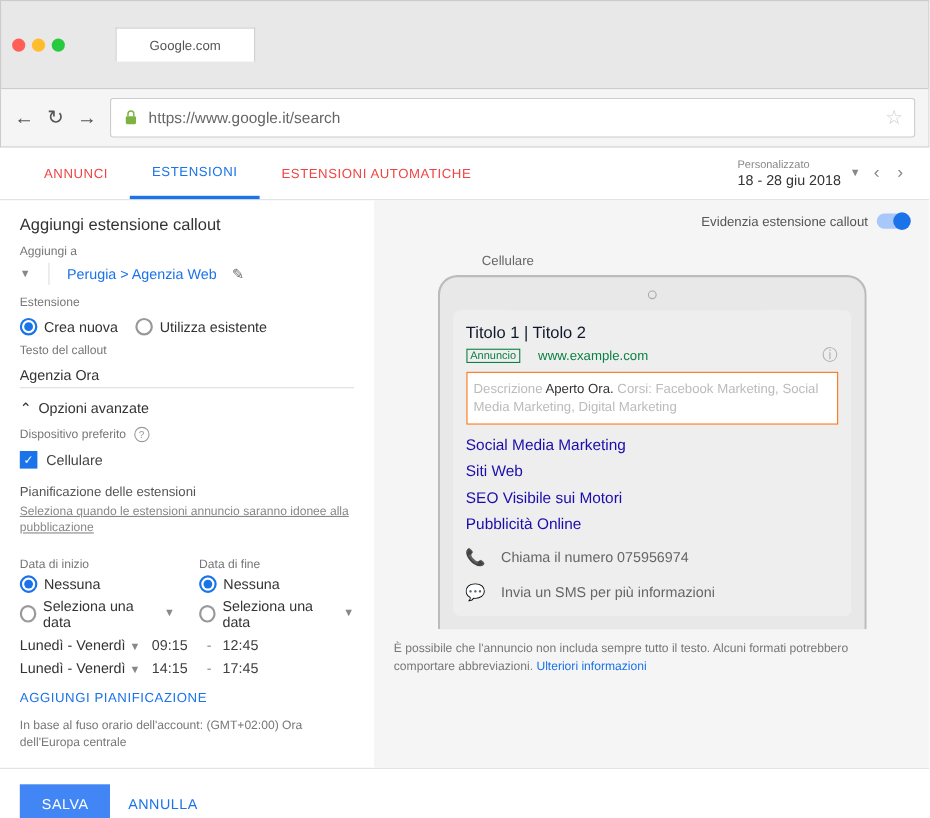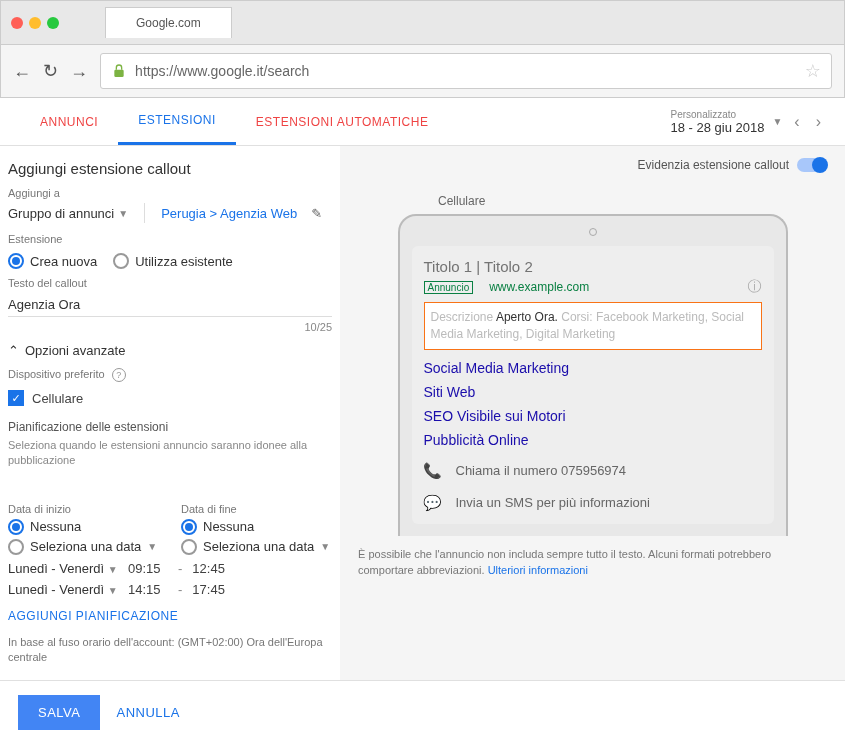--- a/index.html
+++ b/index.html
@@ -1,18 +1,18 @@
 <!DOCTYPE html>
 <html><head>
 <meta charset="utf-8">
 <style>
 * { margin: 0; padding: 0; box-sizing: border-box; font-family: Arial, sans-serif; }
 body { background: #fff; font-size: 13px; color: #444; }
 .browser-chrome { background: #e8e8e8; border: 1px solid #ccc; }
-.tab-bar { display: flex; align-items: center; padding: 6px 10px; gap: 6px; }
+.tab-bar { display: flex; align-items: center; padding: 24px 10px; gap: 6px; }
 .window-btn { width: 12px; height: 12px; border-radius: 50%; }
 .btn-red { background: #ff5f56; }
 .btn-orange { background: #ffbd2e; }
 .btn-green { background: #27c93f; }
 .tab { background: #fff; border: 1px solid #ccc; border-bottom: none; padding: 8px 30px; margin-left: 40px; font-size: 12px; color: #555; }
 .url-bar { display: flex; align-items: center; padding: 8px 12px; gap: 12px; background: #f5f5f5; border-top: 1px solid #ccc; }
 .nav-icon { color: #555; font-size: 18px; cursor: pointer; }
 .url-input { flex: 1; display: flex; align-items: center; background: #fff; border: 1px solid #ccc; border-radius: 3px; padding: 6px 10px; gap: 8px; }
 .lock-icon { width: 16px; height: 16px; }
 .url-text { color: #666; font-size: 14px; flex: 1; }
@@ -23,21 +23,21 @@
 .top-tab { padding: 15px 20px; font-size: 12px; font-weight: 500; color: #ef4444; letter-spacing: 0.5px; cursor: pointer; }
 .top-tab.active { color: #1a73e8; border-bottom: 3px solid #1a73e8; }
 .date-range { margin-left: auto; display: flex; align-items: center; gap: 8px; padding: 8px 0; }
 .date-label { display: flex; flex-direction: column; font-size: 11px; }
 .date-label-top { color: #888; font-size: 10px; }
 .date-value { color: #333; font-weight: 500; font-size: 13px; }
 .caret-down { color: #888; font-size: 10px; }
 .chevron { color: #888; font-size: 16px; padding: 0 4px; cursor: pointer; }
 
 .main-area { display: flex; }
-.left-pane { width: 340px; padding: 14px 8px; }
+.left-pane { width: 340px; padding: 14px 18px; }
 .right-pane { flex: 1; background: #f5f5f5; padding: 14px 18px 20px 18px; position: relative; }
 
 h2.section-title { font-size: 15px; font-weight: 400; color: #333; margin-bottom: 10px; }
 .field-label { font-size: 11px; color: #777; margin-bottom: 4px; margin-top: 8px; }
 .dropdown-row { display: flex; align-items: center; gap: 10px; margin-bottom: 10px; }
 .dropdown-link { font-size: 13px; color: #333; display: flex; align-items: center; gap: 4px; }
 .divider-v { width: 1px; height: 20px; background: #ddd; margin: 0 6px; }
 .breadcrumb-link { color: #1a73e8; font-size: 13px; }
 .edit-icon { color: #666; margin-left: 4px; }
 
@@ -50,21 +50,21 @@
 .input-value { font-size: 13px; color: #333; padding: 4px 0; border-bottom: 1px solid #ddd; margin-bottom: 4px; }
 .char-count { text-align: right; font-size: 11px; color: #888; margin-bottom: 10px; }
 
 .adv-toggle { display: flex; align-items: center; gap: 6px; font-size: 13px; color: #333; margin: 10px 0; cursor: pointer; }
 
 .help-icon { width: 14px; height: 14px; border-radius: 50%; border: 1px solid #999; display: inline-flex; align-items: center; justify-content: center; font-size: 9px; color: #999; margin-left: 4px; }
 
 .checkbox-row { display: flex; align-items: center; gap: 8px; margin: 8px 0 14px 0; }
 .checkbox { width: 16px; height: 16px; background: #1a73e8; display: flex; align-items: center; justify-content: center; color: #fff; font-size: 11px; }
 
-.desc-text { font-size: 11px; color: #888; line-height: 1.4; margin-bottom: 26px; }
+.desc-text { font-size: 11px; color: #888; line-height: 1.4; margin-bottom: 10px; text-decoration: underline; }
 
 .two-col { display: flex; gap: 22px; }
 .col { flex: 1; }
 
 .schedule-row { display: flex; align-items: center; gap: 10px; margin: 6px 0; font-size: 13px; }
 .schedule-day { width: 110px; color: #333; }
 .schedule-time { width: 40px; color: #404040; }
 .schedule-dash { color: #888; }
 
 .add-link { color: #1a73e8; font-size: 12px; font-weight: 500; letter-spacing: 0.5px; margin: 12px 0; cursor: pointer; }
@@ -75,21 +75,21 @@
 .btn-text { color: #1a73e8; font-size: 13px; font-weight: 500; letter-spacing: 0.5px; cursor: pointer; }
 
 .highlight-toggle { display: flex; align-items: center; gap: 8px; position: absolute; top: 12px; right: 18px; font-size: 12px; color: #555; }
 .toggle-switch { width: 30px; height: 14px; background: #a8c7fa; border-radius: 7px; position: relative; }
 .toggle-knob { width: 16px; height: 16px; background: #1a73e8; border-radius: 50%; position: absolute; right: -1px; top: -1px; }
 
 .preview-label { font-size: 12px; color: #666; margin: 34px 0 6px 80px; }
 .phone-frame { width: 390px; margin: 0 auto; border: 2px solid #bbb; border-radius: 18px 18px 0 0; background: #e8e8e8; padding: 12px; border-bottom: none; }
 .phone-camera { width: 8px; height: 8px; border: 1px solid #aaa; border-radius: 50%; margin: 0 auto 10px auto; }
 .ad-card { background: #eee; border-radius: 6px; padding: 12px; }
-.ad-title { color: #737373; font-size: 15px; margin-bottom: 3px; }
+.ad-title { color: #0f172a; font-size: 15px; margin-bottom: 3px; }
 .ad-badge-row { display: flex; align-items: center; gap: 16px; margin-bottom: 6px; }
 .ad-badge { border: 1px solid #0a8043; color: #0a8043; font-size: 10px; padding: 0 3px; }
 .ad-url { color: #0a8043; font-size: 12px; }
 .ad-info { margin-left: auto; color: #aaa; font-size: 14px; }
 .ad-desc-box { background: #fff; border: 1px solid #f97316; padding: 6px; font-size: 12px; color: #bbb; line-height: 1.4; margin-bottom: 10px; }
 .ad-desc-highlight { color: #333; }
 .ad-link { color: #1a0dab; font-size: 14px; margin: 8px 0; }
 .ad-action { display: flex; align-items: center; gap: 14px; color: #666; font-size: 13px; margin-top: 10px; padding-top: 4px; }
 .ad-action-icon { color: #888; font-size: 15px; width: 18px; }
 .preview-note { font-size: 11px; color: #777; line-height: 1.5; margin-top: 10px; max-width: 450px; }
@@ -138,21 +138,20 @@
     </div>
   </div>
 
   <div class="main-area">
     <div class="left-pane">
       <h2 class="section-title">Aggiungi estensione callout</h2>
 
       <div class="field-label">Aggiungi a</div>
       <div class="dropdown-row">
         <span class="dropdown-link">
-          <span>Gruppo di annunci</span>
           <span class="caret-down">▼</span>
         </span>
         <span class="divider-v"></span>
         <span class="breadcrumb-link">Perugia &gt; Agenzia Web</span>
         <span class="edit-icon">✎</span>
       </div>
 
       <div class="field-label">Estensione</div>
       <div class="radio-row">
         <label class="radio-item">
@@ -162,21 +161,20 @@
           <span>Crea nuova</span>
         </label>
         <label class="radio-item">
           <span class="radio-circle"></span>
           <span>Utilizza esistente</span>
         </label>
       </div>
 
       <div class="field-label">Testo del callout</div>
       <div class="input-value">Agenzia Ora</div>
-      <div class="char-count">10/25</div>
 
       <div class="adv-toggle">
         <span>⌃</span>
         <span>Opzioni avanzate</span>
       </div>
 
       <div class="field-label">
         <span>Dispositivo preferito</span>
         <span class="help-icon">?</span>
       </div>

